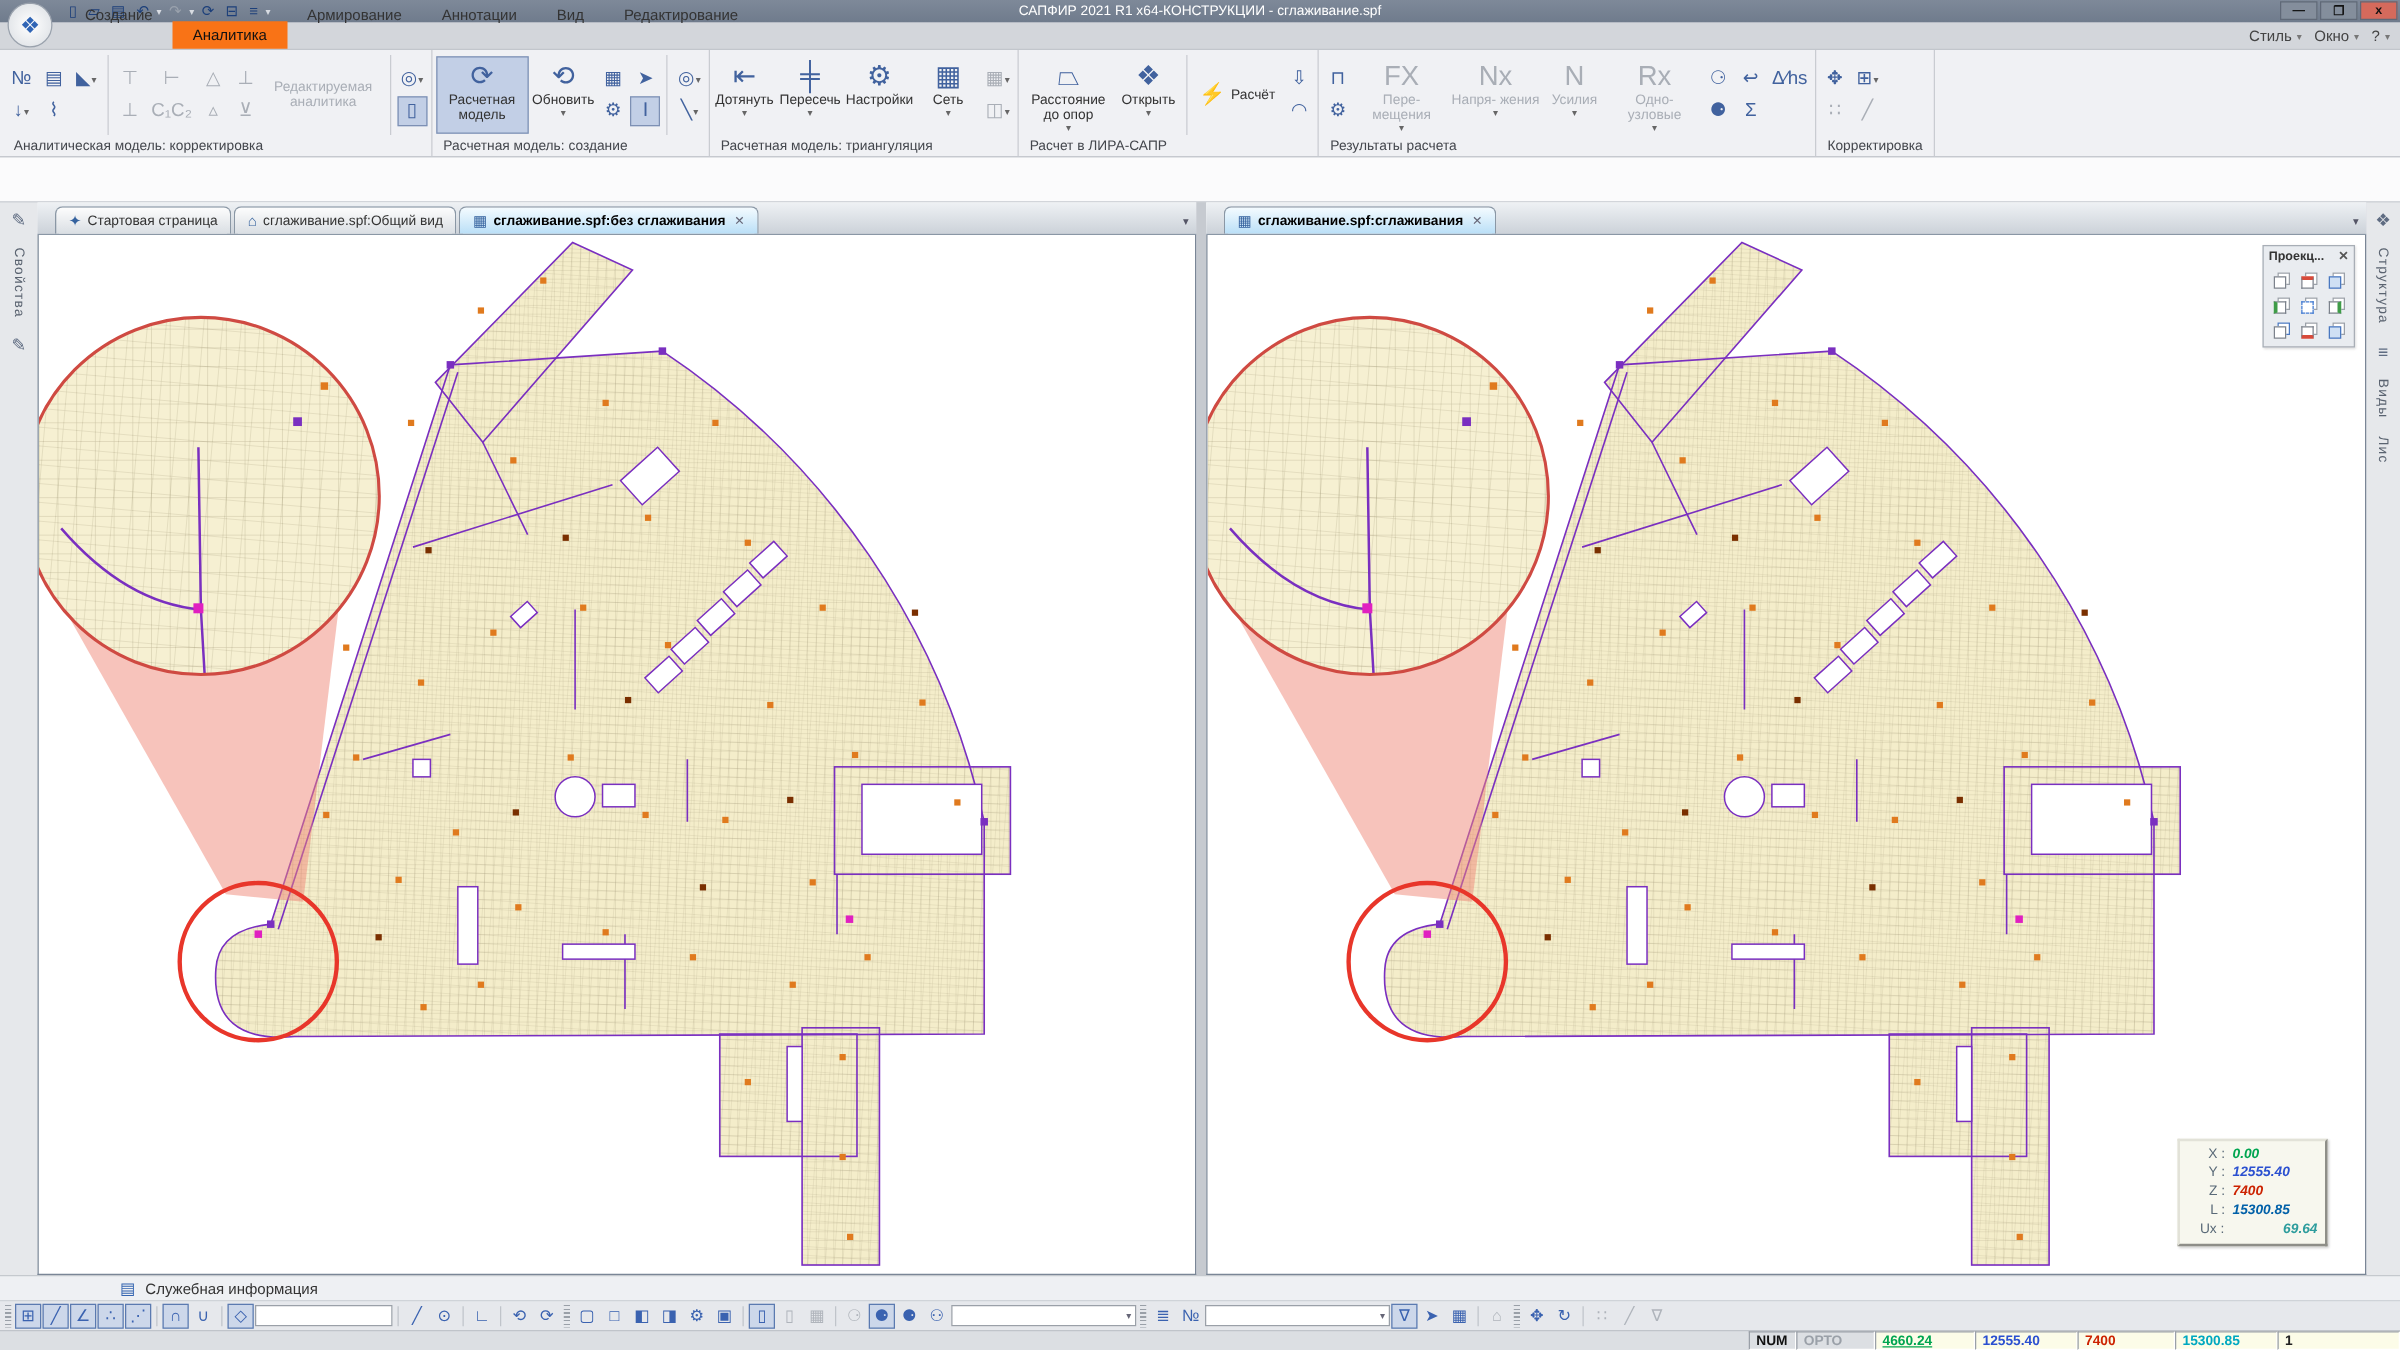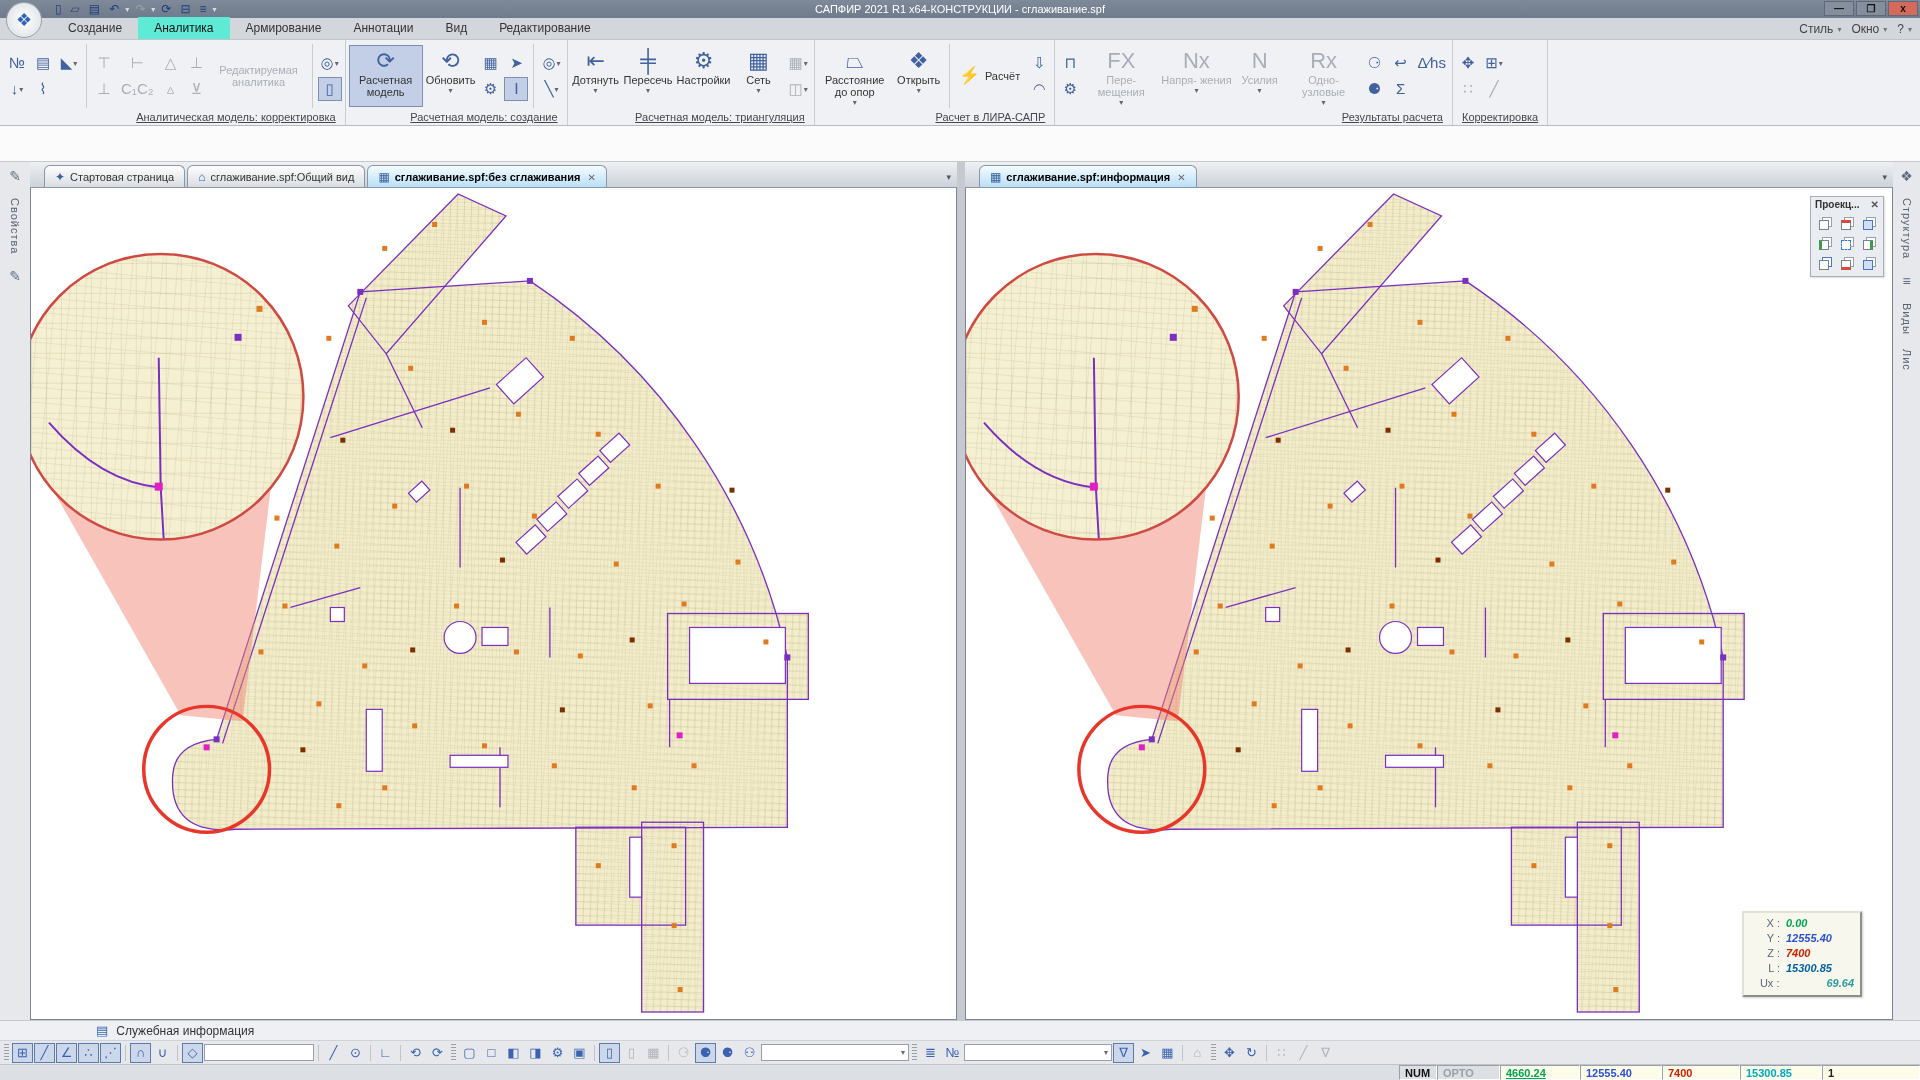--- a/index.html
+++ b/index.html
@@ -19,30 +19,30 @@
     display:flex; align-items:center; justify-content:center; color:#2f64b5; font-size:18px; }
   .qat { position:absolute; left:52px; top:0; height:18px; display:flex; align-items:center; gap:3px; }
   .qat .qbtn { color:#1c3f7a; font-size:12px; padding:0 3px; line-height:16px; }
   .qat .qbtn.dis { color:#9aa2ad; }
   .qat .dd { color:#d8dce2; font-size:8px; }
 
   
   .menubar { height:22px; background:#d3d6db; display:flex; align-items:flex-end; padding-left:52px;
     border-bottom:1px solid #c2c6cc; position:relative; }
   .mtab { padding:4px 16px 4px; font-size:12px; color:#333; }
-  .mtab.active { background:#5eead4; color:#111; }
+  .mtab.active { background:#f97316; color:#111;margin-top:16px; }
   .menu-right { position:absolute; right:8px; bottom:3px; display:flex; gap:10px; align-items:center; color:#444; font-size:12px;}
   .menu-right .mr { display:flex; gap:4px; align-items:center; }
   .menu-right .dd { font-size:8px; color:#777; }
 
   
   .ribbon { height:86px; background:#f0f1f4; display:flex; border-bottom:1px solid #b8bcc2; padding-left:2px;}
   .rgroup { display:flex; flex-direction:column; border-right:1px solid #c9ccd1; padding:2px 3px 0; }
   .rg-content { flex:1; display:flex; align-items:center; gap:2px; }
-  .rg-label { text-align:right; font-size:11px; color:#44474d; padding:1px 6px 2px; white-space:nowrap;text-decoration:underline; }
+  .rg-label { text-align:left; font-size:11px; color:#44474d; padding:1px 6px 2px; white-space:nowrap; }
   .rcol { display:flex; flex-direction:column; gap:2px; align-items:center; justify-content:center;}
   .rbtn-sm { min-width:24px; height:24px; display:flex; align-items:center; justify-content:center;
     border:1px solid transparent; gap:1px; padding:0 2px;}
   .rbtn-big { min-width:50px; max-width:74px; height:62px; display:flex; flex-direction:column; align-items:center;
     justify-content:flex-start; border:1px solid transparent; padding-top:2px; }
   .rbtn-wide { display:flex; align-items:center; gap:4px; padding:2px 4px; border:1px solid transparent; }
   .rbtn-txt { display:flex; align-items:center; text-align:center; padding:2px 4px; border:1px solid transparent;
     max-width:96px;}
   .gi { font-size:17px; line-height:20px; color:#41629e; }
   .rbtn-big .gi { font-size:22px; line-height:26px; }
@@ -613,21 +613,21 @@
     </div>
   </div>
 
   <div class="pane-gap"></div>
 
   <div class="pane right">
     <div class="tabbar">
       <div id="right-tabs" style="display:flex">
           <div class="dtab active">
             <span class="ticon">▦</span>
-            <span>сглаживание.spf:информация</span>
+            <span>сглаживание.spf:сглаживания</span>
             <span class="tclose">✕</span>
           </div>
         </div>
       <span class="tab-dd">▾</span>
     </div>
     <div class="viewport">
       <svg class="plansvg" viewBox="0 0 927 832" preserveAspectRatio="none">
           <use href="#plan"></use>
         </svg>
 

